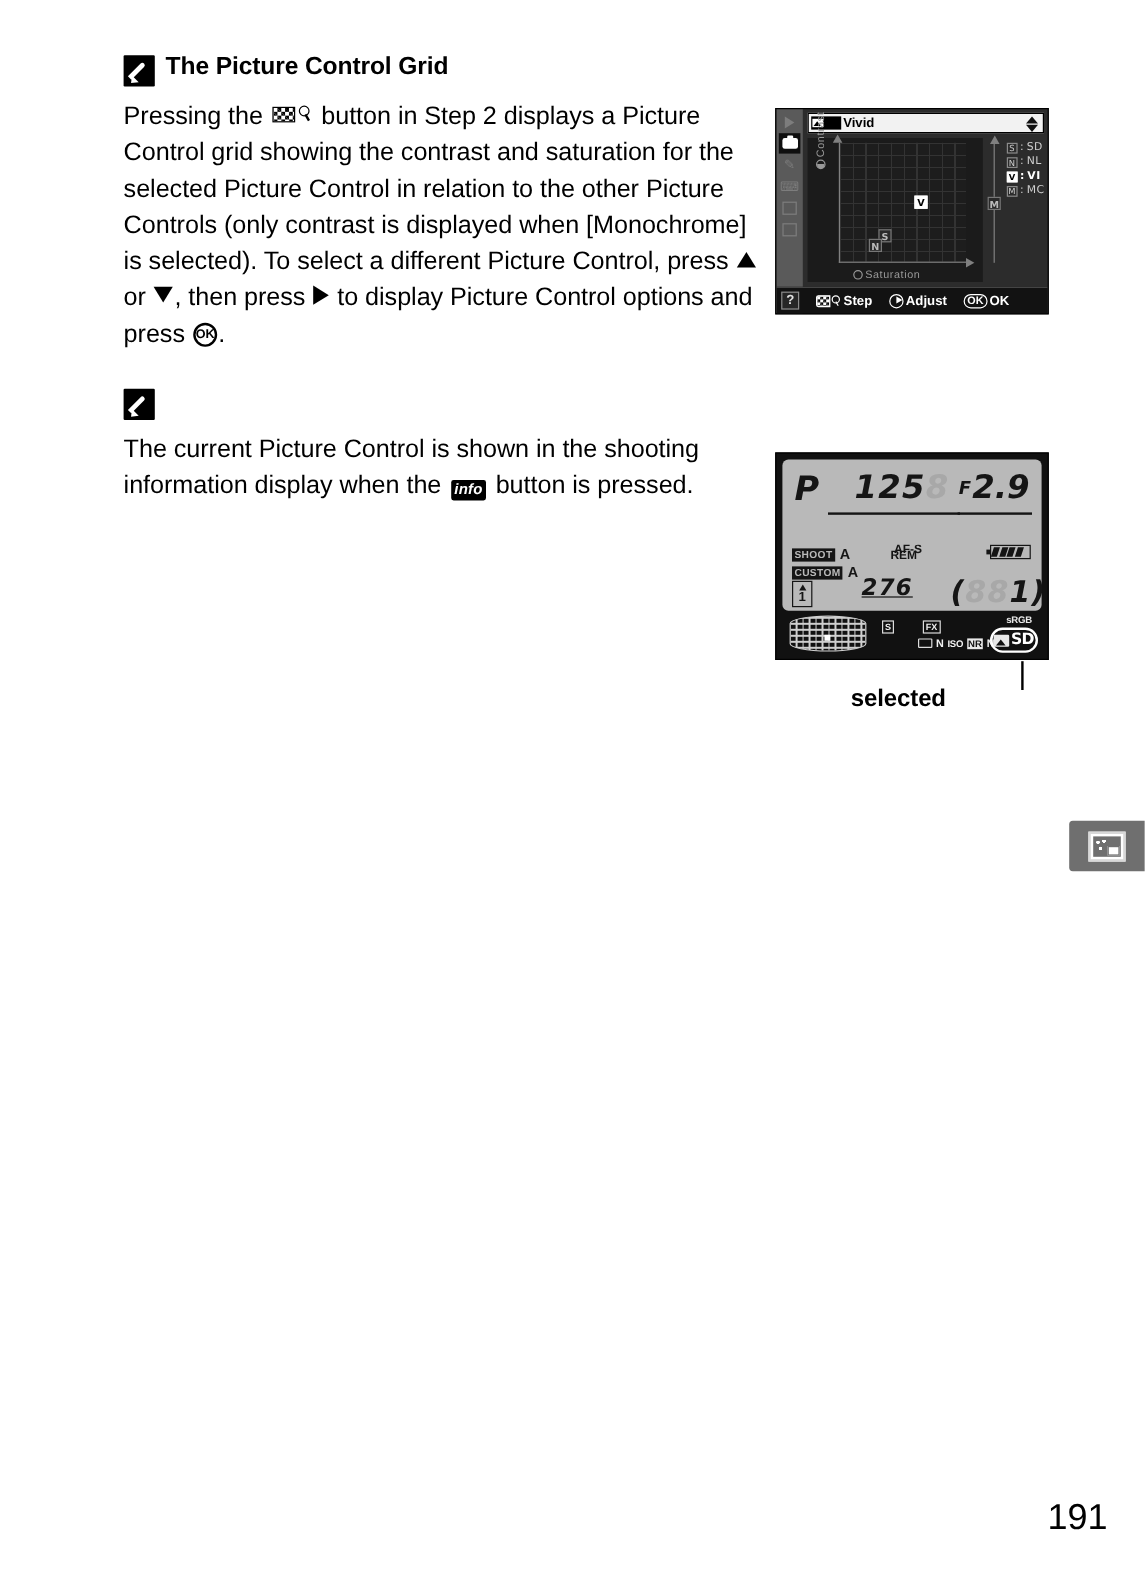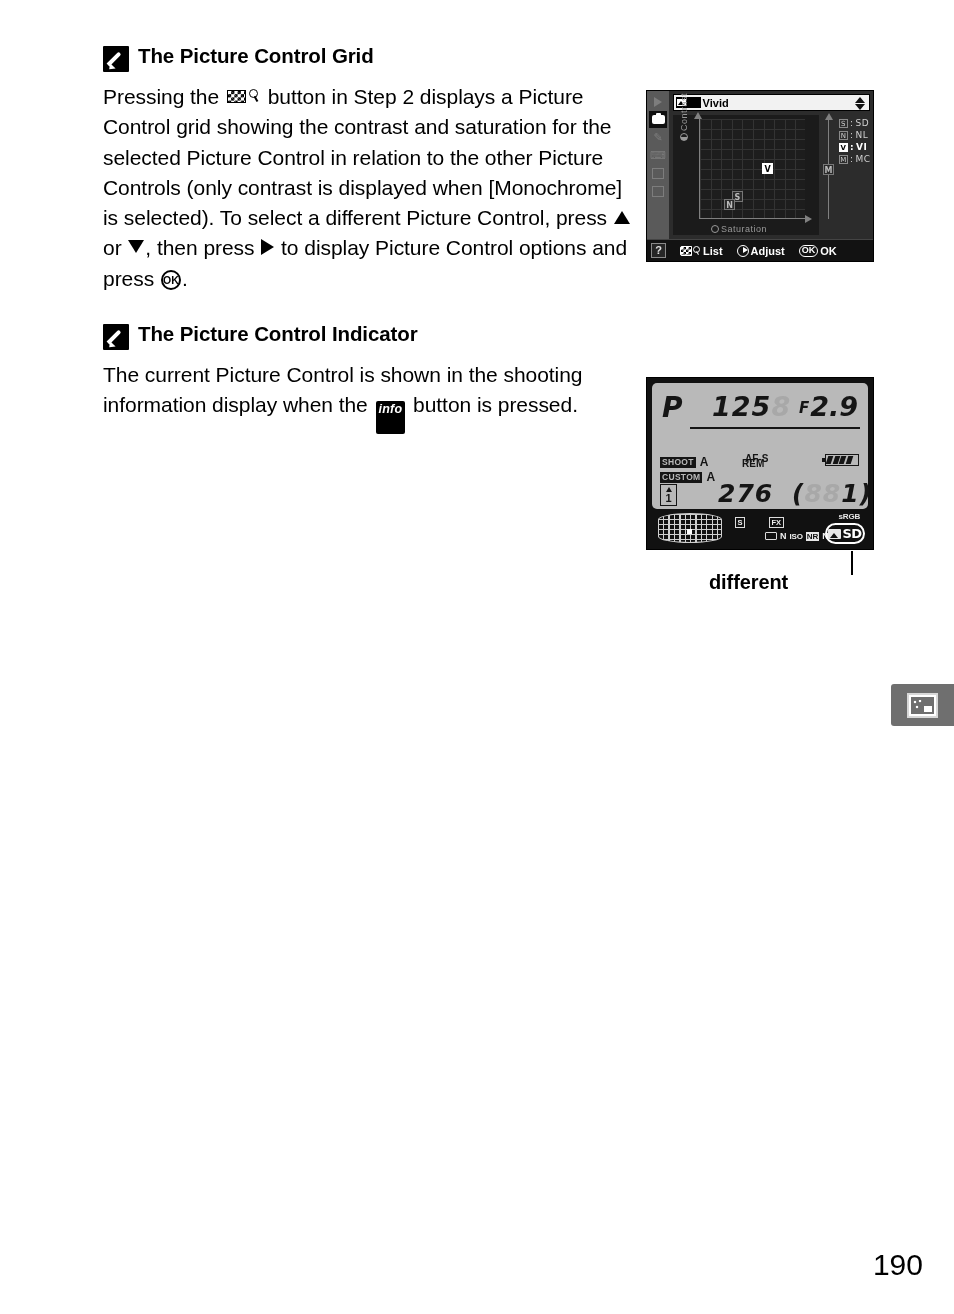--- a/index.html
+++ b/index.html
@@ -167,21 +167,21 @@
   }
 
   .ico-info {
     display: inline-block;
     background: #000;
     color: #fff;
     font-size: 12.5px;
     font-weight: bold;
     font-style: italic;
     line-height: 17px;
-    height: 33px;
+    height: 17px;
     padding: 0 3px;
     vertical-align: -1px;
     margin: 0 2px;
     border-radius: 2px;
     letter-spacing: 0.2px;
   }
 
   
   .right-col {
     position: absolute;
@@ -719,23 +719,24 @@
     position: absolute;
     left: 90px; top: 75px;
     font-size: 10px;
     font-weight: bold;
     color: #151515;
     font-family: "Liberation Sans", sans-serif;
   }
   .rem-count {
     position: absolute;
     left: 66px; top: 96px;
-    font-size: 25px;
+    font-size: 19px;
     font-style: italic;
     letter-spacing: 1px;
+    text-decoration: underline;
   }
   .rem-buf {
     position: absolute;
     left: 140px; top: 96px;
     font-size: 25px;
     font-style: italic;
     letter-spacing: 1px;
     color: #151515;
   }
   .rem-buf .ghost { color: #a8a8a8; }
@@ -965,21 +966,20 @@
       <span class="note-title">The Picture Control Grid</span>
     </div>
     <div class="note-body">
       <span>Pressing the </span><span class="ico-thumbzoom"><span class="checker"></span><span class="mag"></span></span><span> button in Step 2 displays a Picture Control grid showing the contrast and saturation for the selected Picture Control in relation to the other Picture Controls (only contrast is displayed when [Monochrome] is selected).  To select a different Picture Control, press </span><span class="ico-arrow-up"></span><span> or </span><span class="ico-arrow-down"></span><span>, then press </span><span class="ico-arrow-right"></span><span> to display Picture Control options and press </span><span class="ico-ok"><span>OK</span></span><span>.</span>
     </div>
   </div>
 
   <div class="note-block" style="margin-top:26px;">
     <div class="note-head">
       <span class="pencil-icon"></span>
-      <span class="note-title">The Picture Control Indicator</span>
     </div>
     <div class="note-body">
       <span>The current Picture Control is shown in the shooting information display when the </span><span class="ico-info">info</span><span> button is pressed.</span>
     </div>
   </div>
 
 </div>
 
 <div class="right-col">
   <div class="lcd-grid">
@@ -1052,21 +1052,21 @@
       </div>
     </div>
 
     <div class="lcd-footer">
       <div class="foot-help">?</div>
       <div class="foot-item">
         <span class="glyph-list">
             <span class="ck"></span>
             <span class="mg"></span>
           </span>
-        <span>List</span>
+        <span>Step</span>
       </div>
       <div class="foot-item">
         <span class="glyph-dial"></span>
         <span>Adjust</span>
       </div>
       <div class="foot-item">
         <span class="glyph-ok">OK</span>
         <span>OK</span>
       </div>
     </div>
@@ -1128,22 +1128,22 @@
       <span class="pc-ind-img"></span>
       <span class="pc-ind-code">SD</span>
     </div>
   </div>
 
 </div>
 
 <div class="leader-line"></div>
 
 <div class="caption">
-  <div>different</div>
+  <div>selected</div>
 </div>
 
 <div class="tab-marker">
   <div class="tab-icon">
       <span class="inner"></span>
     </div>
 </div>
 
-<div class="page-num">190</div>
+<div class="page-num">191</div>
 
 </body></html>

